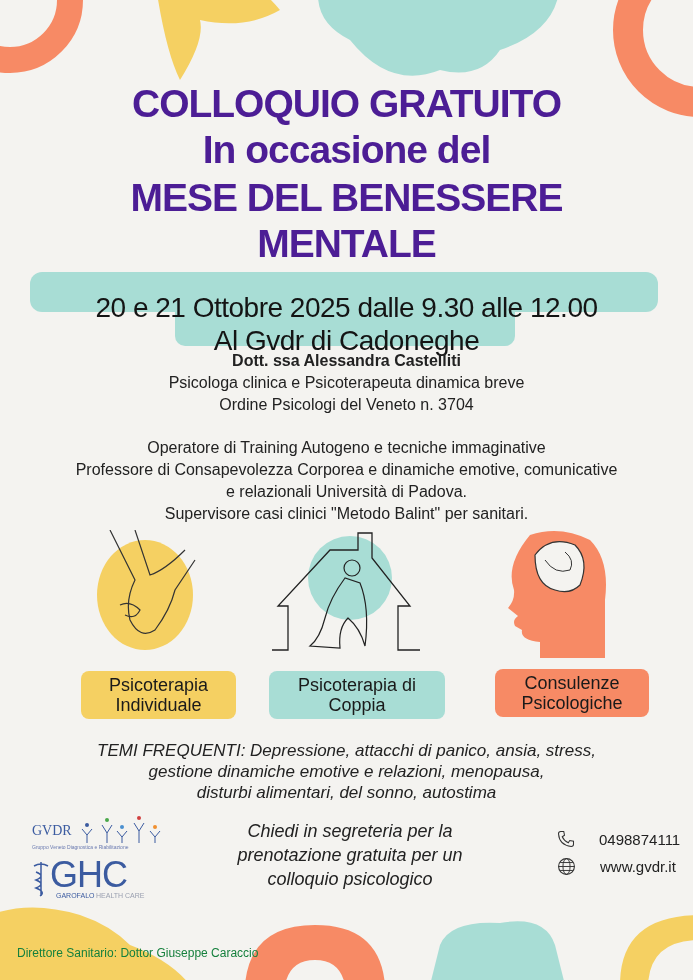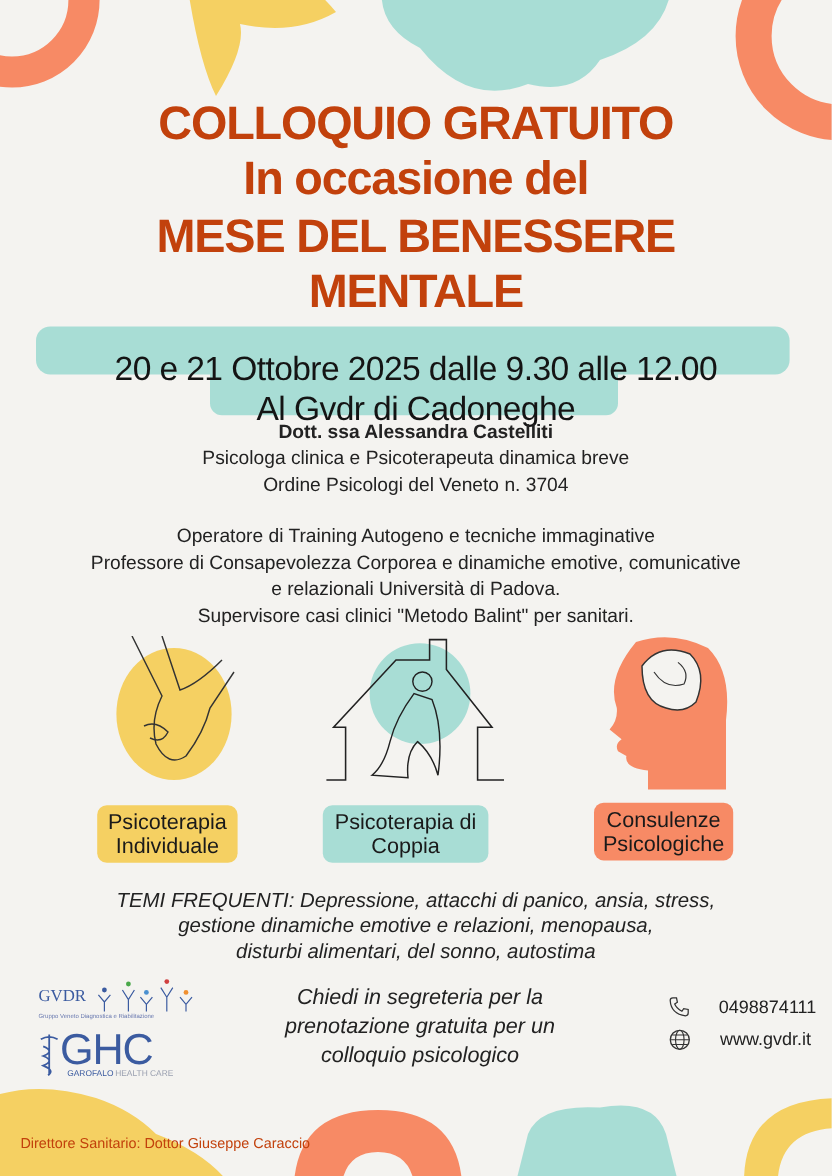--- a/index.html
+++ b/index.html
@@ -1,25 +1,25 @@
 <!DOCTYPE html>
 <html><head>
 <meta charset="utf-8">
 <style>
   html,body{margin:0;padding:0;}
   body{width:693px;height:980px;overflow:hidden;background:#f3f2ef;font-family:"Liberation Sans",sans-serif;color:#111;position:relative;}
   .poster{position:absolute;left:0;top:0;width:693px;height:980px;overflow:hidden;background:#f4f3f0;}
   .deco{position:absolute;}
   .center{position:absolute;left:0;width:693px;text-align:center;}
-  .title{font-weight:bold;font-size:39px;line-height:44px;letter-spacing:-1px;color:#c2410c;}
+  .title{font-weight:bold;font-size:39px;line-height:44px;letter-spacing:-1px;color:#4c1d95;}
   .pill{position:absolute;background:#a8ddd5;border-radius:12px;}
   .date{font-size:28px;line-height:34px;color:#141414;letter-spacing:-0.5px;margin-top:16px;}
   .small{font-size:16px;line-height:21px;color:#222;}
   .bold{font-weight:bold;}
-  .tag{position:absolute;border-radius:8px;text-align:center;font-size:18px;line-height:20px;padding:4px 1px;color:#1a1a1a;}
+  .tag{position:absolute;border-radius:8px;text-align:center;font-size:18px;line-height:20px;padding:4px 20px;color:#1a1a1a;}
   .italic{font-style:italic;}
   .contact{position:absolute;font-size:15px;color:#222;display:flex;align-items:center;gap:24px;}
   .logo-text{font-family:"Liberation Serif",serif;}
 </style>
 </head>
 <body>
 
 <div class="poster">
 
   <svg class="deco" style="left:-40px;top:-60px" width="130" height="160" viewBox="0 0 130 160">
@@ -139,14 +139,14 @@
   </div>
   <div class="contact" style="left:557px;top:857px;">
     <svg width="19" height="19" viewBox="0 0 24 24">
       <circle cx="12" cy="12" r="10" fill="none" stroke="#333" stroke-width="1.4"></circle>
       <ellipse cx="12" cy="12" rx="4.5" ry="10" fill="none" stroke="#333" stroke-width="1.2"></ellipse>
       <path d="M2 12 L22 12 M4 7 L20 7 M4 17 L20 17" stroke="#333" stroke-width="1.2"></path>
     </svg>
     <span>www.gvdr.it</span>
   </div>
 
-  <div class="deco" style="left:17px;top:946px;font-size:12px;color:#c2410c;">Direttore Sanitario: Dottor Giuseppe Caraccio</div>
+  <div class="deco" style="left:17px;top:946px;font-size:12px;color:#15803d;">Direttore Sanitario: Dottor Giuseppe Caraccio</div>
 </div>
 
 </body></html>

